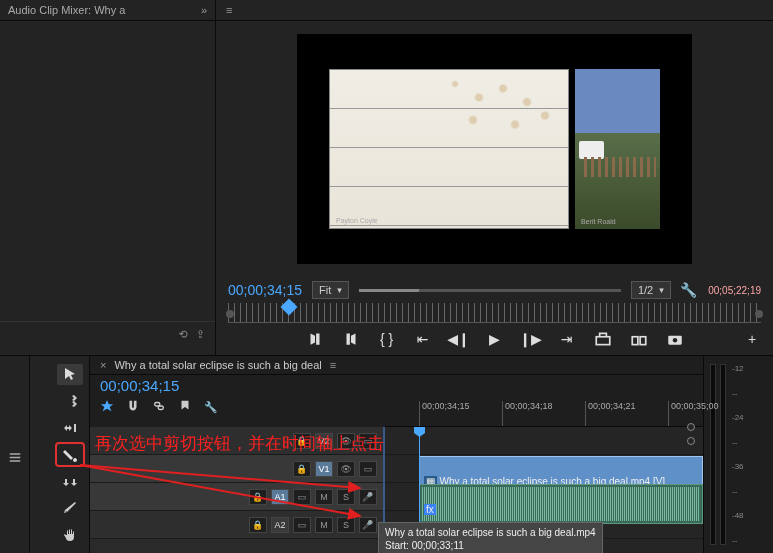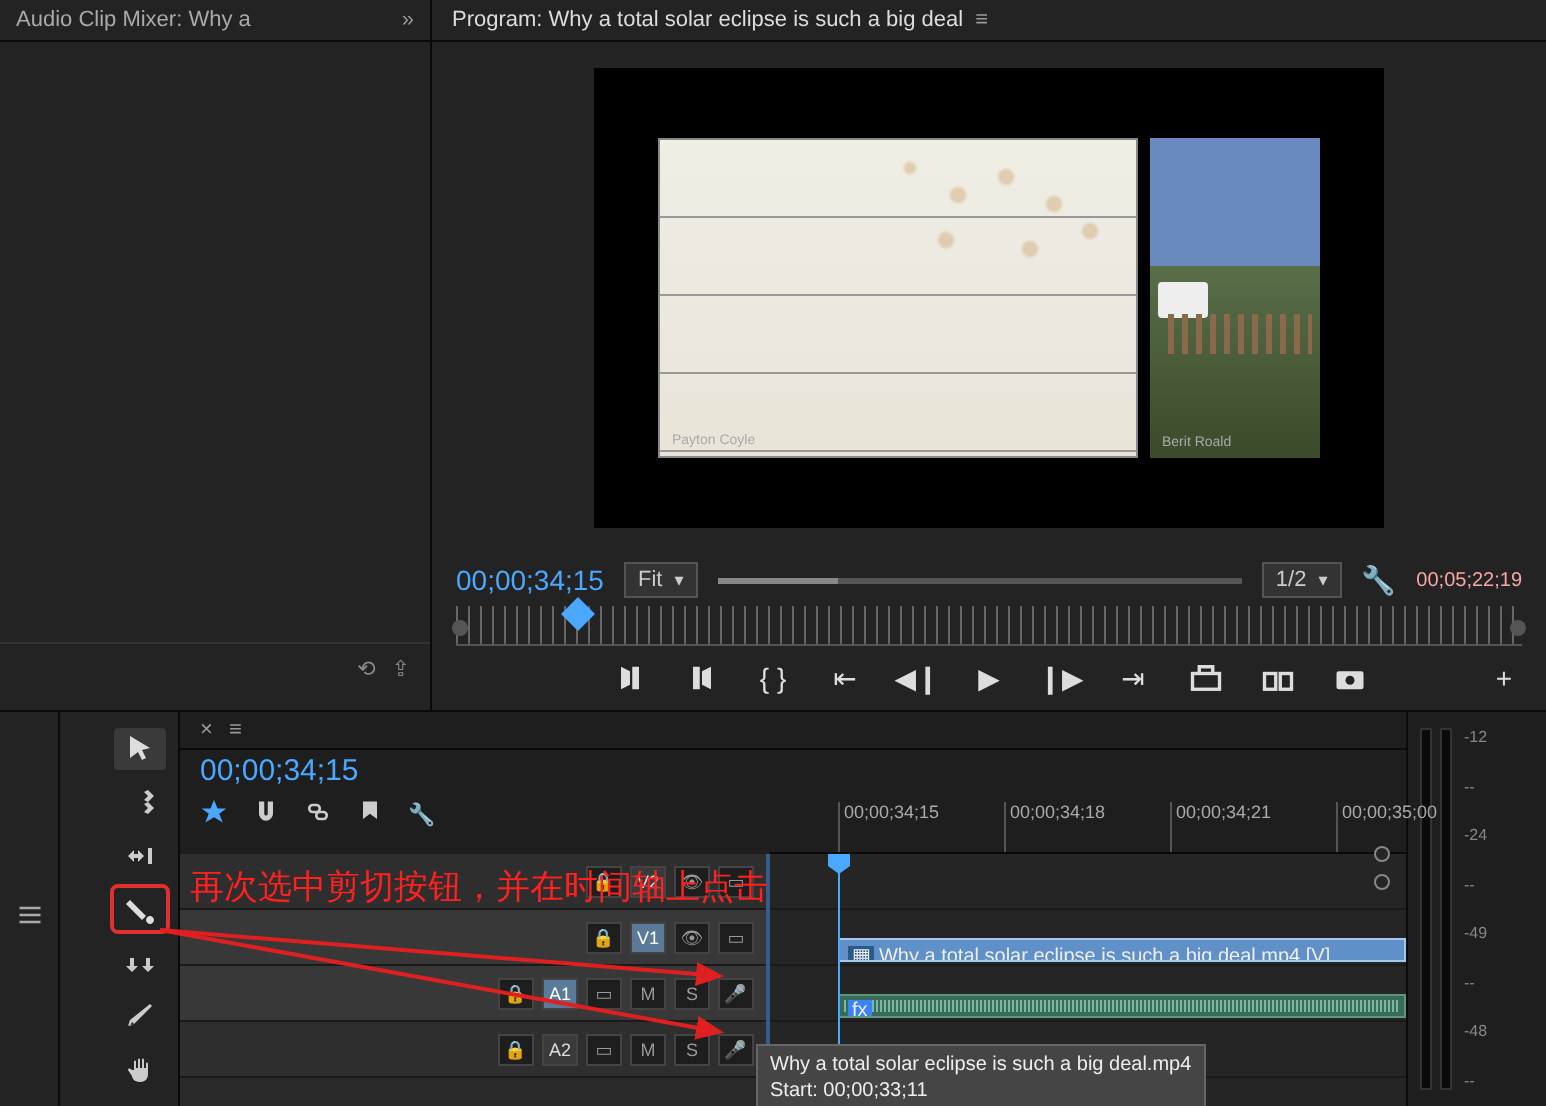--- a/index.html
+++ b/index.html
@@ -78,21 +78,21 @@
 .tr-btn.lbl { background:#3a3a3a; color:#ddd;}
 .tr-btn.src { background:#5a7a9a; color:#fff;}
 
 .track-content { flex:1; position:relative; background:#252525;}
 .ruler { height: 26px; background:#1e1e1e; border-bottom:1px solid #0a0a0a; position:relative; display:flex;}
 .ruler-tick { position:absolute; top:0; font-size:9px; color:#aaa; border-left:1px solid #555; padding-left:2px; height:100%;}
 .playhead { position:absolute; top:0; bottom:0; left:34px; width:1px; background:#4aa8ff; z-index:5;}
 .playhead::before { content:''; position:absolute; top:0; left:-5px; width:11px; height:10px; background:#4aa8ff; clip-path: polygon(0 0, 100% 0, 100% 60%, 50% 100%, 0 60%);}
 
 .clip-row { height:28px; border-bottom:1px solid #1a1a1a; position:relative;}
-.clip { position:absolute; top:14px; bottom:1px; background:#4a7ab0; border:1px solid #6a9ad0; color:#eee; font-size:10px; padding:2px 4px; overflow:hidden; white-space:nowrap;}
+.clip { position:absolute; top:1px; bottom:1px; background:#4a7ab0; border:1px solid #6a9ad0; color:#eee; font-size:10px; padding:19px 4px; overflow:hidden; white-space:nowrap;}
 .clip.selected { background:#6090c8; border-color:#a0c8f0;}
 .clip.audio { background:#3a6a5a; border-color:#5a9a7a;}
 .clip.audio .wave { position:absolute; inset:2px; background: repeating-linear-gradient(90deg, #7ab8a0 0, #7ab8a0 1px, transparent 1px, transparent 2px);}
 .odot { position:absolute; width:8px;height:8px; border:1px solid #888; border-radius:50%; background:#252525;}
 
 .annotation { position:absolute; left:95px; top:432px; color:#ff2020; font-size:17px; z-index:20; white-space:nowrap;}
 .red-arrow { position:absolute; z-index:19;}
 
 .tooltip-box { position:absolute; left:378px; top:522px; background:#454545; border:1px solid #666; padding:3px 6px; font-size:10px; color:#eee; z-index:30; line-height:1.3;}
 
@@ -112,21 +112,20 @@
     </div>
     <div class="audio-mixer-body"></div>
     <div class="audio-mixer-bottom">
       <span class="sm-icon">⟲</span>
       <span class="sm-icon">⇪</span>
     </div>
   </div>
 
   <div class="program-panel">
     <div class="program-header">
-      <span>Program: Why a total solar eclipse is such a big deal</span>
       <span class="tl-menu">≡</span>
     </div>
     <div class="monitor-area">
       <div class="video-frame">
         <div class="photo1">
           <div class="eclipse-dots"></div>
           <div class="photo-label">Payton Coyle</div>
         </div>
         <div class="photo2">
           <div class="truck"></div>
@@ -238,20 +237,21 @@
     <div class="tool">
         <svg viewBox="0 0 16 16" fill="#ccc">
           <path d="M5 8V4c0-1 1-1 1 0v3h1V3c0-1 1-1 1 0v4h1V3c0-1 1-1 1 0v4h1V5c0-1 1-1 1 0v5c0 2-1 4-4 4s-4-2-4-3l-2-3c0-1 1-1 2 0z"></path>
         </svg>
       </div>
   </div>
 
   <div class="timeline-panel">
     <div class="tl-header">
       <span class="tl-x">×</span>
+      <span>Why a total solar eclipse is such a big deal</span>
       <span class="tl-menu">≡</span>
     </div>
     <div style="display:flex;">
       <div style="width:295px;">
         <div class="tl-timecode">00;00;34;15</div>
         <div class="tl-toolbar">
           <span class="ti"><svg viewBox="0 0 16 16" fill="#4aa8ff">
                 <path d="M8 1l2 5h5l-4 3 2 5-5-3-5 3 2-5-4-3h5z"></path>
               </svg></span>
           <span class="ti"><svg viewBox="0 0 16 16" fill="#ccc">
@@ -340,21 +340,21 @@
 
   <div class="audio-meter">
     <div class="meter-scale">
       <div class="meter-bar"></div>
       <div class="meter-bar"></div>
       <div class="meter-labels">
         <span>-12</span>
         <span>--</span>
         <span>-24</span>
         <span>--</span>
-        <span>-49</span>
+        <span>-36</span>
         <span>--</span>
         <span>-48</span>
         <span>--</span>
       </div>
     </div>
   </div>
 </div>
 
 <div class="annotation">再次选中剪切按钮，并在时间轴上点击</div>
 <svg class="red-arrow" style="left:70px; top:440px; width:320px; height:100px;">

